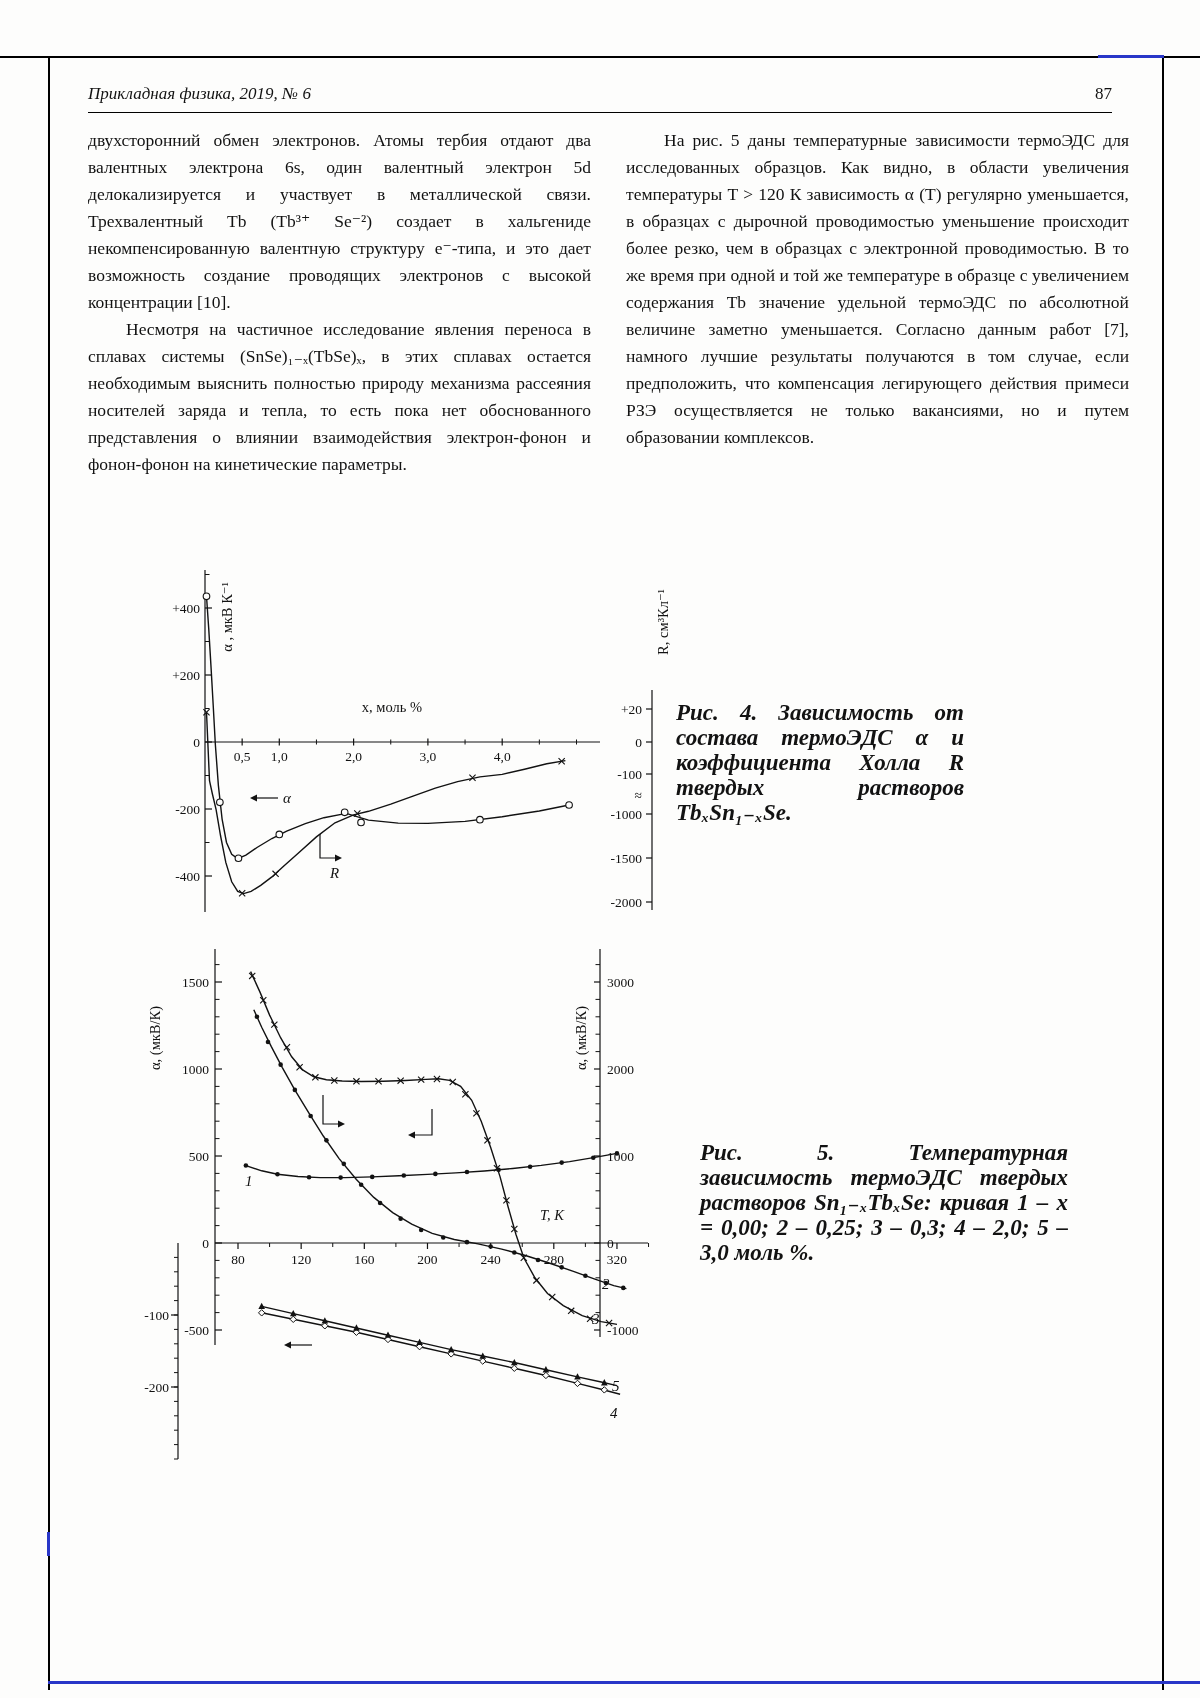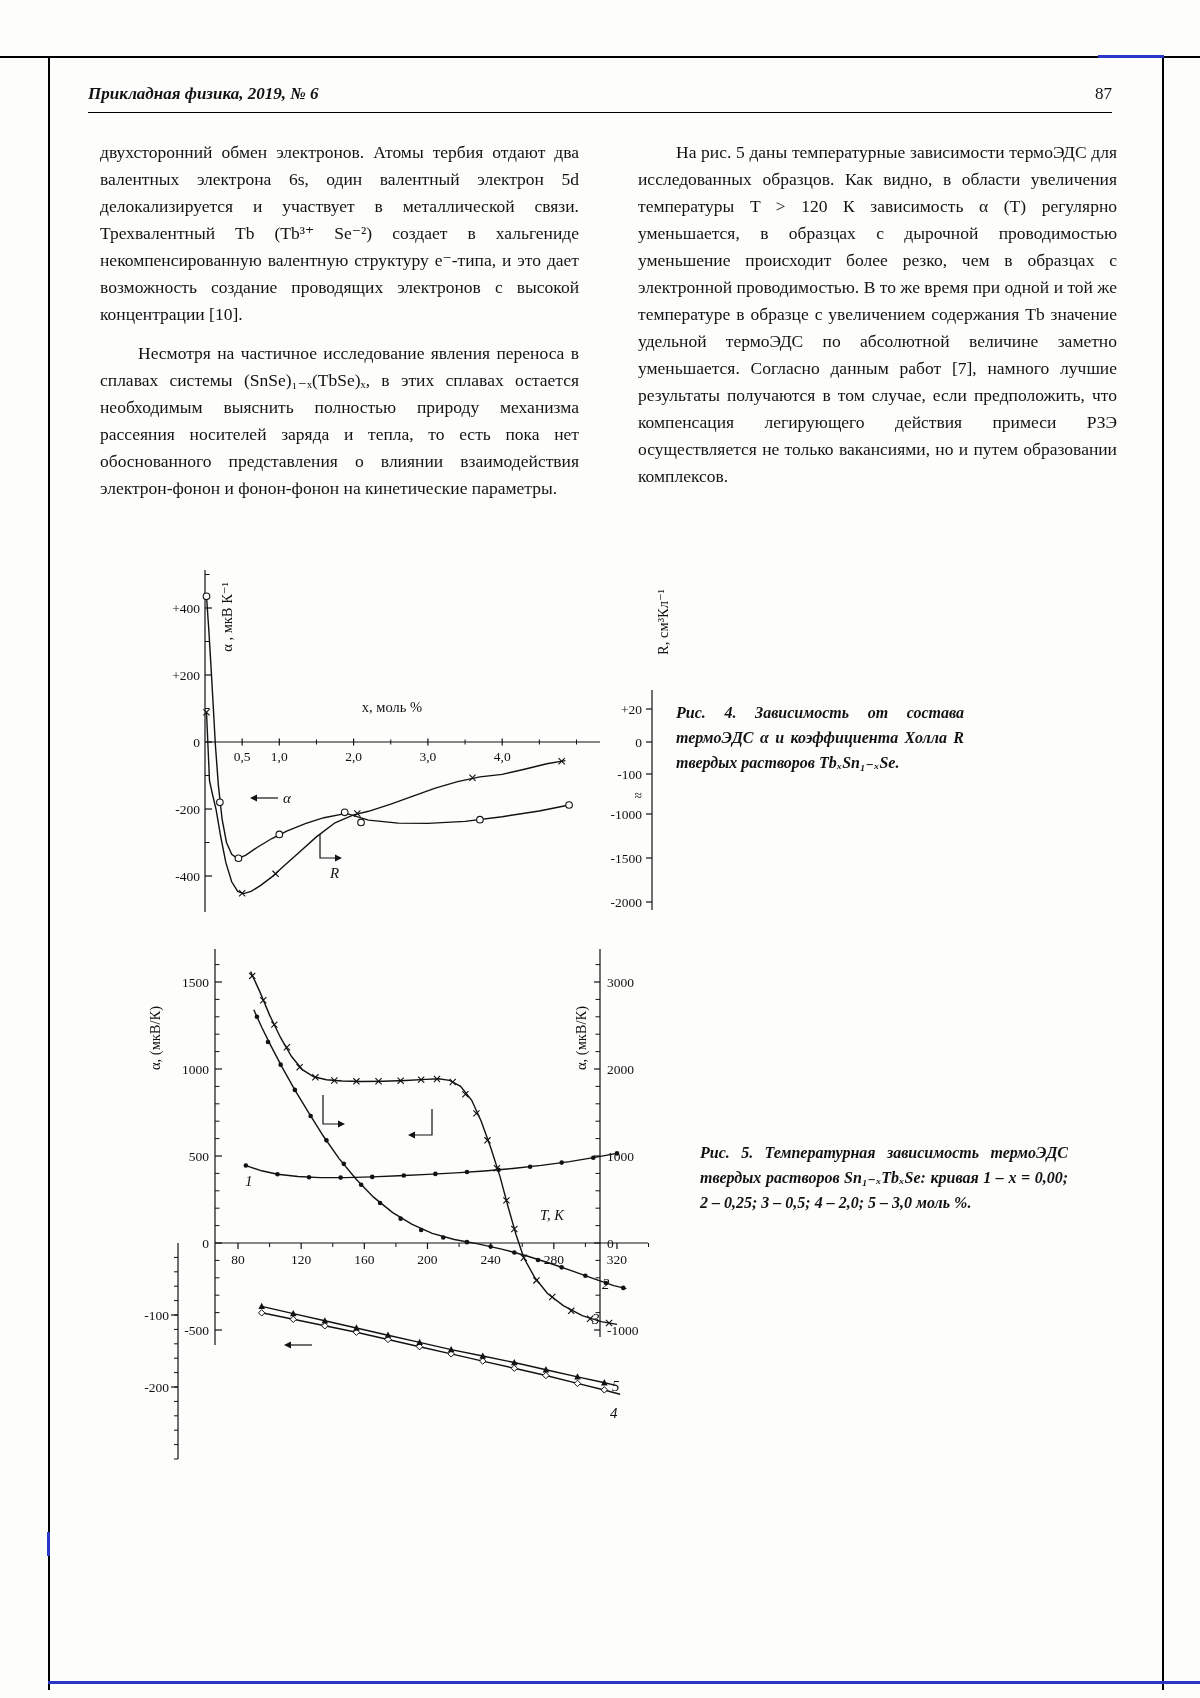--- a/index.html
+++ b/index.html
@@ -11,40 +11,40 @@
   }
   .frame{ position:absolute; background:#000; }
   .frame-top{ left:0; top:56px; width:1200px; height:2px; }
   .frame-left{ left:48px; top:56px; width:2px; height:1634px; }
   .frame-right{ left:1162px; top:56px; width:2px; height:1634px; }
   .artifact{ position:absolute; background:#2936c8; }
   .artifact-bottom{ left:48px; top:1681px; width:1152px; height:3px; }
   .artifact-topright{ left:1098px; top:55px; width:66px; height:3px; }
   .artifact-leftedge{ left:47px; top:1532px; width:3px; height:24px; }
 
-  .header-left{ position:absolute; left:88px; top:84px; font-style:italic; font-size:17px;font-weight:bold; }
+  .header-left{ position:absolute; left:88px; top:84px; font-style:italic; font-size:17px; }
   .header-right{ position:absolute; right:88px; top:84px; font-size:17px; }
   .header-rule{ position:absolute; left:88px; top:112px; width:1024px; height:1px; background:#000; }
 
   .col{ position:absolute; top:127px; width:503px; font-size:17.5px; line-height:27px; text-align:justify; }
   .col-left{ left:88px; }
   .col-right{ left:626px; }
-  .col p{ margin:12px; }
+  .col p{ margin:0; }
   .col p.indent{ text-indent:38px; }
 
   svg.fig{ position:absolute; }
   .fig4{ left:142px; top:562px; width:560px; height:375px; }
   .fig5{ left:140px; top:943px; width:560px; height:555px; }
   svg text{ font-family:"Liberation Serif","DejaVu Serif",serif; font-size:13.5px; fill:#121212; }
   svg text.axlbl{ font-size:14.5px; }
   svg text.serieslbl{ font-size:15px; font-style:italic; }
 
   .caption{
     position:absolute; font-weight:bold; font-style:italic;
-    font-size:16px; line-height:25px; text-align:justify;
+    font-size:23px; line-height:25px; text-align:justify;
   }
   .cap4{ left:676px; top:700px; width:288px; }
   .cap5{ left:700px; top:1140px; width:368px; }
 </style>
 </head>
 <body>
 
 <div class="page">
   <div class="frame frame-top"></div>
   <div class="frame frame-left"></div>
@@ -357,14 +357,14 @@
         <text x="470" y="475" class="serieslbl">4</text>
         <text x="472" y="448" class="serieslbl">5</text>
         <path d="M183,152L183,181L201,181" fill="none" stroke="#121212" stroke-width="1.2"></path>
         <path d="M205,181l-7,-3.5l0,7Z" fill="#121212"></path>
         <path d="M292,166L292,192L272,192" fill="none" stroke="#121212" stroke-width="1.2"></path>
         <path d="M268,192l7,-3.5l0,7Z" fill="#121212"></path>
         <line x1="148" y1="402" x2="172" y2="402" stroke="#121212" stroke-width="1.2"></line>
         <path d="M144,402l7,-3.5l0,7Z" fill="#121212"></path>
       </g>
     </svg>
-  <div class="caption cap5">Рис. 5. Температурная зависимость термоЭДС твердых растворов Sn₁₋ₓTbₓSe: кривая 1 – x = 0,00; 2 – 0,25; 3 – 0,5; 4 – 2,0; 5 – 3,0 моль %.</div>
+  <div class="caption cap5">Рис. 5. Температурная зависимость термоЭДС твердых растворов Sn₁₋ₓTbₓSe: кривая 1 – x = 0,00; 2 – 0,25; 3 – 0,3; 4 – 2,0; 5 – 3,0 моль %.</div>
 </div>
 
 </body></html>

